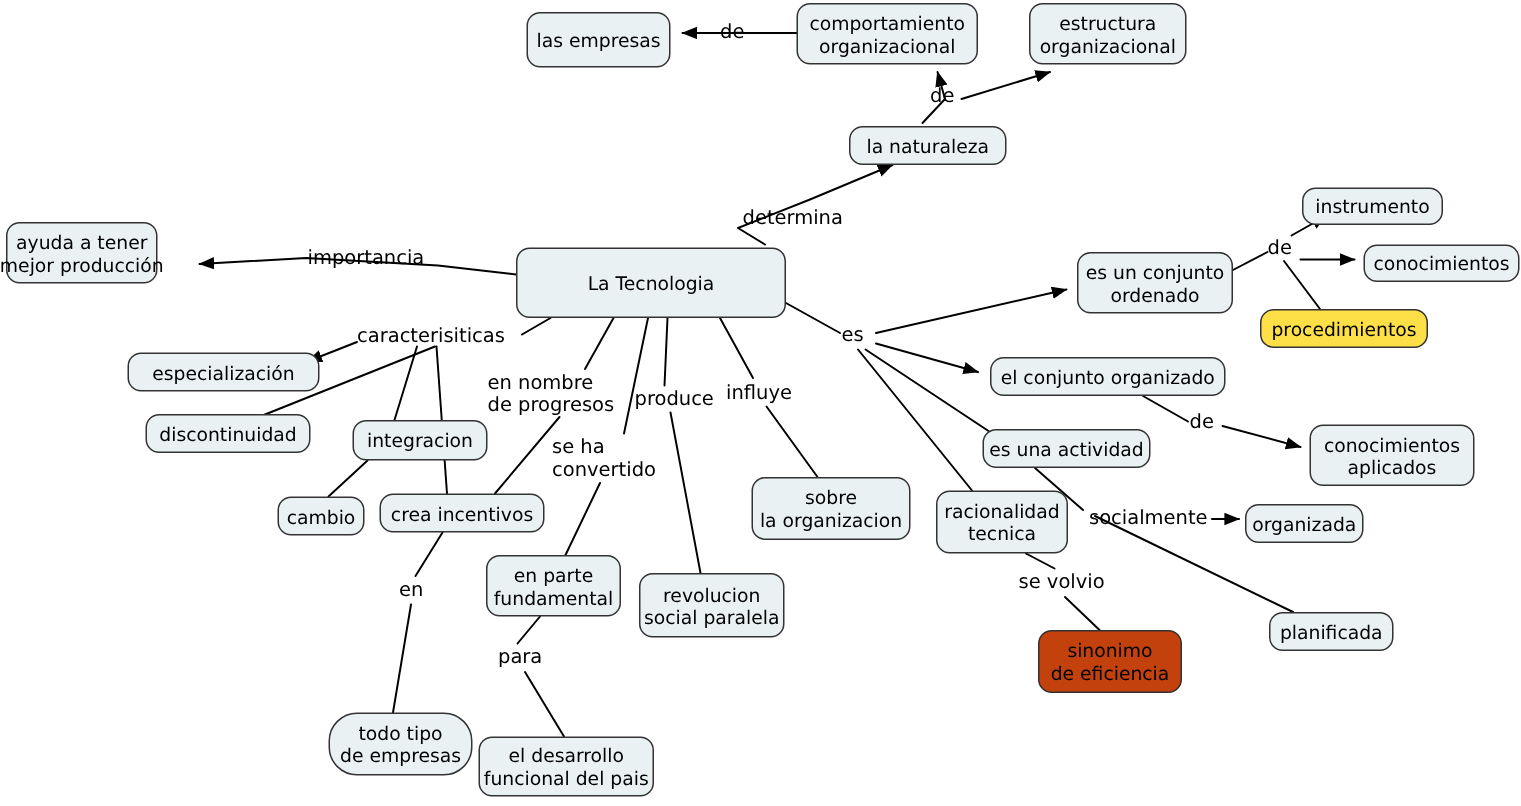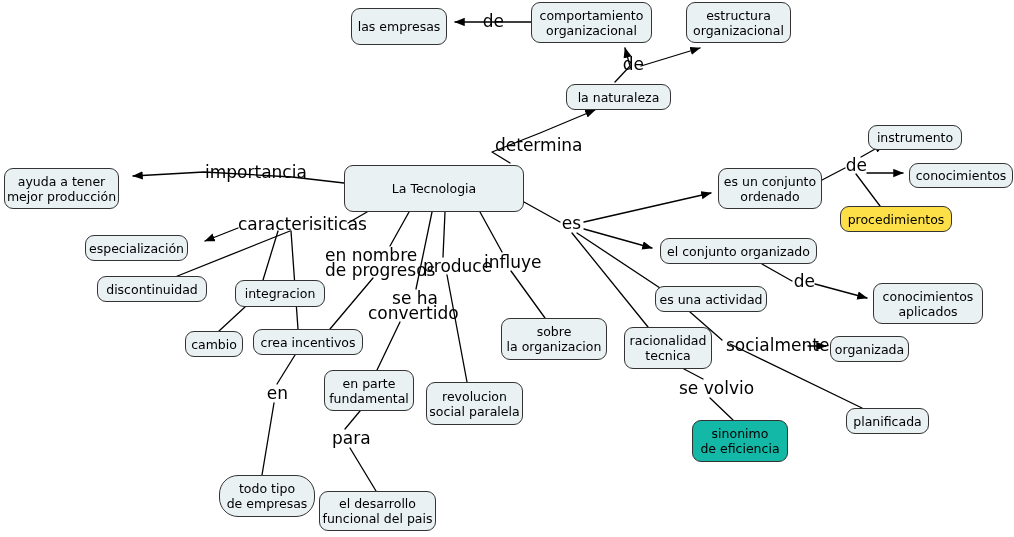--- a/index.html
+++ b/index.html
@@ -38,23 +38,23 @@
     text-align: center;
     display: flex;
     align-items: center;
     justify-content: center;
     white-space: pre;
     padding: 2px 7px;
   }
   .link-label {
     position: absolute;
     color: #000000;
-    font-size: 17px;
+    font-size: 13px;
     line-height: 15px;
-    text-align: right;
+    text-align: left;
     white-space: pre;
     background: transparent;
   }
 </style>
 </head>
 <body>
 
 <div id="map" style="background: rgb(255, 255, 255);">
   <svg id="edges" viewBox="0 0 1014 537" xmlns="http://www.w3.org/2000/svg">
     <defs>
@@ -104,48 +104,48 @@
         <polyline points="350,448 376,491" fill="none" stroke="#000000" stroke-width="1.3" stroke-linejoin="round" stroke-linecap="round"></polyline>
       </g>
   </svg>
   <div id="node-layer">
       <div class="node" style="left: 351px; top: 8px; width: 96px; height: 37px; background: rgb(233, 241, 243); border-color: rgb(51, 51, 51); color: rgb(0, 0, 0);"><span>las empresas</span></div>
       <div class="node" style="left: 531px; top: 2px; width: 121px; height: 41px; background: rgb(233, 241, 243); border-color: rgb(51, 51, 51); color: rgb(0, 0, 0);"><span>comportamiento
 organizacional</span></div>
       <div class="node" style="left: 686px; top: 2px; width: 105px; height: 41px; background: rgb(233, 241, 243); border-color: rgb(51, 51, 51); color: rgb(0, 0, 0);"><span>estructura
 organizacional</span></div>
       <div class="node" style="left: 566px; top: 84px; width: 105px; height: 26px; background: rgb(233, 241, 243); border-color: rgb(51, 51, 51); color: rgb(0, 0, 0);"><span>la naturaleza</span></div>
-      <div class="node" style="left: 4px; top: 168px; width: 115px; height: 41px; background: rgb(233, 241, 243); border-color: rgb(51, 51, 51); color: rgb(0, 0, 0);"><span>ayuda a tener
+      <div class="node" style="left: 4px; top: 148px; width: 101px; height: 41px; background: rgb(233, 241, 243); border-color: rgb(51, 51, 51); color: rgb(0, 0, 0);"><span>ayuda a tener
 mejor producción</span></div>
       <div class="node" style="left: 344px; top: 165px; width: 180px; height: 47px; background: rgb(233, 241, 243); border-color: rgb(51, 51, 51); color: rgb(0, 0, 0);"><span>La Tecnologia</span></div>
       <div class="node" style="left: 718px; top: 168px; width: 104px; height: 41px; background: rgb(233, 241, 243); border-color: rgb(51, 51, 51); color: rgb(0, 0, 0);"><span>es un conjunto
 ordenado</span></div>
       <div class="node" style="left: 868px; top: 125px; width: 94px; height: 25px; background: rgb(233, 241, 243); border-color: rgb(51, 51, 51); color: rgb(0, 0, 0);"><span>instrumento</span></div>
       <div class="node" style="left: 909px; top: 163px; width: 104px; height: 25px; background: rgb(233, 241, 243); border-color: rgb(51, 51, 51); color: rgb(0, 0, 0);"><span>conocimientos</span></div>
       <div class="node" style="left: 840px; top: 206px; width: 112px; height: 26px; background: #fde047; border-color: rgb(51, 51, 51); color: rgb(0, 0, 0);"><span>procedimientos</span></div>
       <div class="node" style="left: 660px; top: 238px; width: 157px; height: 26px; background: rgb(233, 241, 243); border-color: rgb(51, 51, 51); color: rgb(0, 0, 0);"><span>el conjunto organizado</span></div>
       <div class="node" style="left: 873px; top: 283px; width: 110px; height: 41px; background: rgb(233, 241, 243); border-color: rgb(51, 51, 51); color: rgb(0, 0, 0);"><span>conocimientos
 aplicados</span></div>
-      <div class="node" style="left: 85px; top: 235px; width: 103px; height: 26px; background: rgb(233, 241, 243); border-color: rgb(51, 51, 51); color: rgb(0, 0, 0);"><span>especialización</span></div>
+      <div class="node" style="left: 85px; top: 235px; width: 128px; height: 26px; background: rgb(233, 241, 243); border-color: rgb(51, 51, 51); color: rgb(0, 0, 0);"><span>especialización</span></div>
       <div class="node" style="left: 97px; top: 276px; width: 110px; height: 26px; background: rgb(233, 241, 243); border-color: rgb(51, 51, 51); color: rgb(0, 0, 0);"><span>discontinuidad</span></div>
       <div class="node" style="left: 235px; top: 280px; width: 90px; height: 27px; background: rgb(233, 241, 243); border-color: rgb(51, 51, 51); color: rgb(0, 0, 0);"><span>integracion</span></div>
       <div class="node" style="left: 185px; top: 331px; width: 58px; height: 26px; background: rgb(233, 241, 243); border-color: rgb(51, 51, 51); color: rgb(0, 0, 0);"><span>cambio</span></div>
       <div class="node" style="left: 253px; top: 329px; width: 110px; height: 26px; background: rgb(233, 241, 243); border-color: rgb(51, 51, 51); color: rgb(0, 0, 0);"><span>crea incentivos</span></div>
       <div class="node" style="left: 324px; top: 370px; width: 90px; height: 41px; background: rgb(233, 241, 243); border-color: rgb(51, 51, 51); color: rgb(0, 0, 0);"><span>en parte
 fundamental</span></div>
       <div class="node" style="left: 426px; top: 382px; width: 97px; height: 43px; background: rgb(233, 241, 243); border-color: rgb(51, 51, 51); color: rgb(0, 0, 0);"><span>revolucion
 social paralela</span></div>
       <div class="node" style="left: 501px; top: 318px; width: 106px; height: 42px; background: rgb(233, 241, 243); border-color: rgb(51, 51, 51); color: rgb(0, 0, 0);"><span>sobre
 la organizacion</span></div>
       <div class="node" style="left: 655px; top: 286px; width: 112px; height: 26px; background: rgb(233, 241, 243); border-color: rgb(51, 51, 51); color: rgb(0, 0, 0);"><span>es una actividad</span></div>
       <div class="node" style="left: 624px; top: 327px; width: 88px; height: 42px; background: rgb(233, 241, 243); border-color: rgb(51, 51, 51); color: rgb(0, 0, 0);"><span>racionalidad
 tecnica</span></div>
       <div class="node" style="left: 830px; top: 336px; width: 79px; height: 26px; background: rgb(233, 241, 243); border-color: rgb(51, 51, 51); color: rgb(0, 0, 0);"><span>organizada</span></div>
       <div class="node" style="left: 846px; top: 408px; width: 83px; height: 26px; background: rgb(233, 241, 243); border-color: rgb(51, 51, 51); color: rgb(0, 0, 0);"><span>planificada</span></div>
-      <div class="node" style="left: 692px; top: 420px; width: 96px; height: 42px; background: #14b8a6; border-color: rgb(51, 51, 51); color: rgb(0, 0, 0);"><span>sinonimo
+      <div class="node" style="left: 692px; top: 420px; width: 96px; height: 42px; background: #c2410c; border-color: rgb(51, 51, 51); color: rgb(0, 0, 0);"><span>sinonimo
 de eficiencia</span></div>
       <div class="node" style="left: 219px; top: 475px; width: 96px; height: 42px; background: rgb(233, 241, 243); border-color: rgb(51, 51, 51); color: rgb(0, 0, 0); border-radius: 19px;"><span>todo tipo
 de empresas</span></div>
       <div class="node" style="left: 319px; top: 491px; width: 117px; height: 40px; background: rgb(233, 241, 243); border-color: rgb(51, 51, 51); color: rgb(0, 0, 0);"><span>el desarrollo
 funcional del pais</span></div>
     </div>
   <div id="label-layer">
       <div class="link-label" style="left: 480px; top: 14px; width: 24px; color: rgb(0, 0, 0);">de</div>
       <div class="link-label" style="left: 620px; top: 57px; width: 24px; color: rgb(0, 0, 0);">de</div>
       <div class="link-label" style="left: 495px; top: 138px; width: 70px; color: rgb(0, 0, 0);">determina</div>

